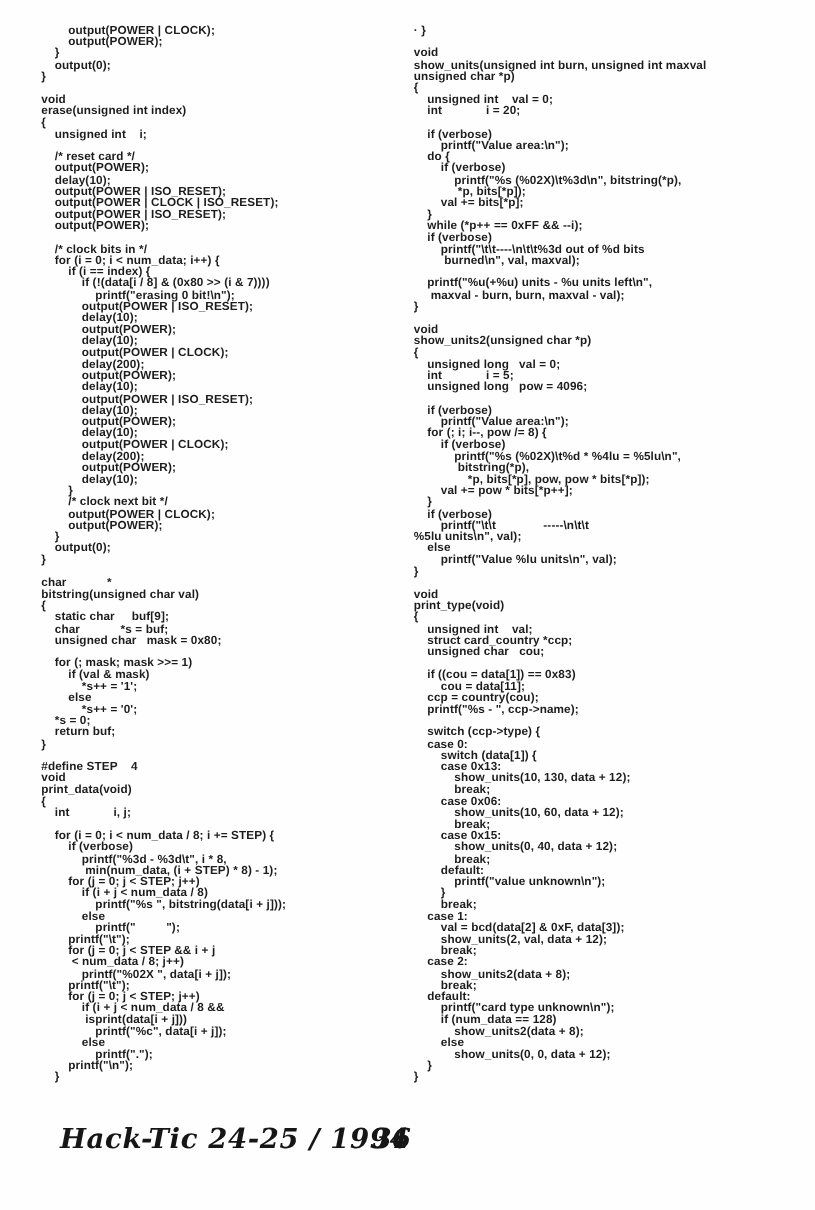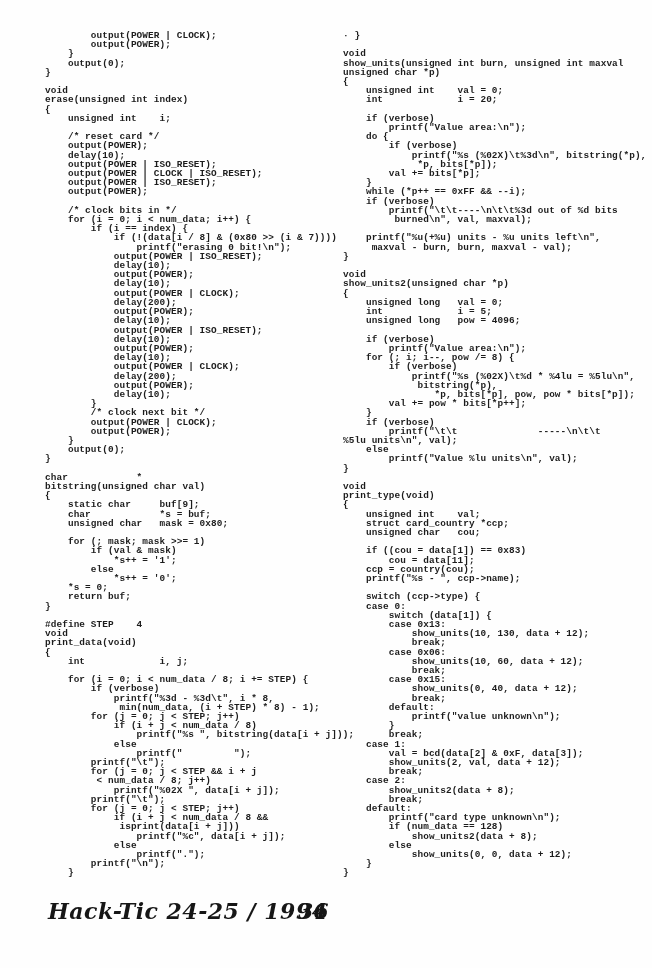--- a/index.html
+++ b/index.html
@@ -7,22 +7,22 @@
     position: relative;
     width: 652px;
     height: 968px;
     background: #fefefe;
     overflow: hidden;
     font-family: "DejaVu Sans Mono", monospace;
   }
   .col {
     position: absolute;
     top: 19px;
-    margin: 12px;
-    font-family: Liberation Mono, monospace;
+    margin: 0;
+    font-family: Liberation Sans, sans-serif;
     font-size: 9.4px;
     font-weight: 700;
     line-height: 9.2px;
     letter-spacing: 0.1px;
     color: #1c1c1c;
     white-space: pre;
     -webkit-font-smoothing: none;
   }
   .col-left  { left: 33px; }
   .col-right { left: 331px; }

